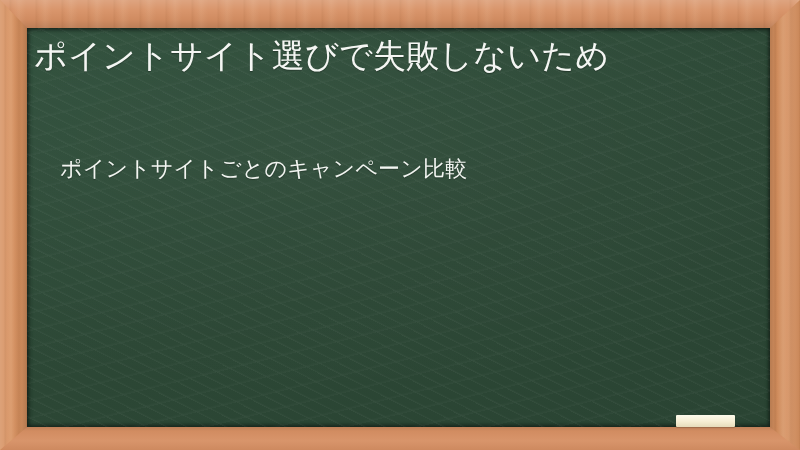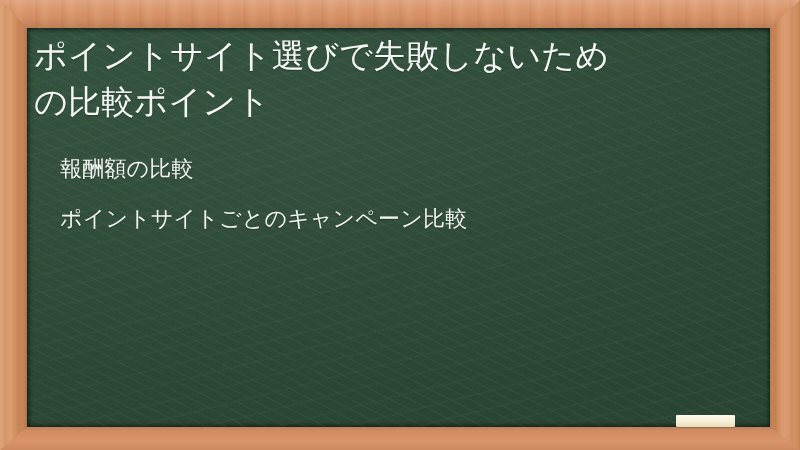--- a/index.html
+++ b/index.html
@@ -214,24 +214,23 @@
     <div class="frame-rail rail-bottom"></div>
     <div class="frame-rail rail-left"></div>
     <div class="frame-rail rail-right"></div>
   </div>
 
   <div class="board">
     <div class="board-dust"></div>
 
     <div class="content">
 
-      <div class="title"><span>ポイントサイト選びで失敗しないため</span><br><span>の比較ポイント</span></div>
+      <div class="title"><span>ポイントサイト選びで失敗しないため</span><br></div>
 
       <ul class="list">
-        <li class="list-item">報酬額の比較</li>
         <li class="list-item">ポイントサイトごとのキャンペーン比較</li>
       </ul>
 
     </div>
   </div>
 
   <div class="chalk"></div>
 
 </div>
 

